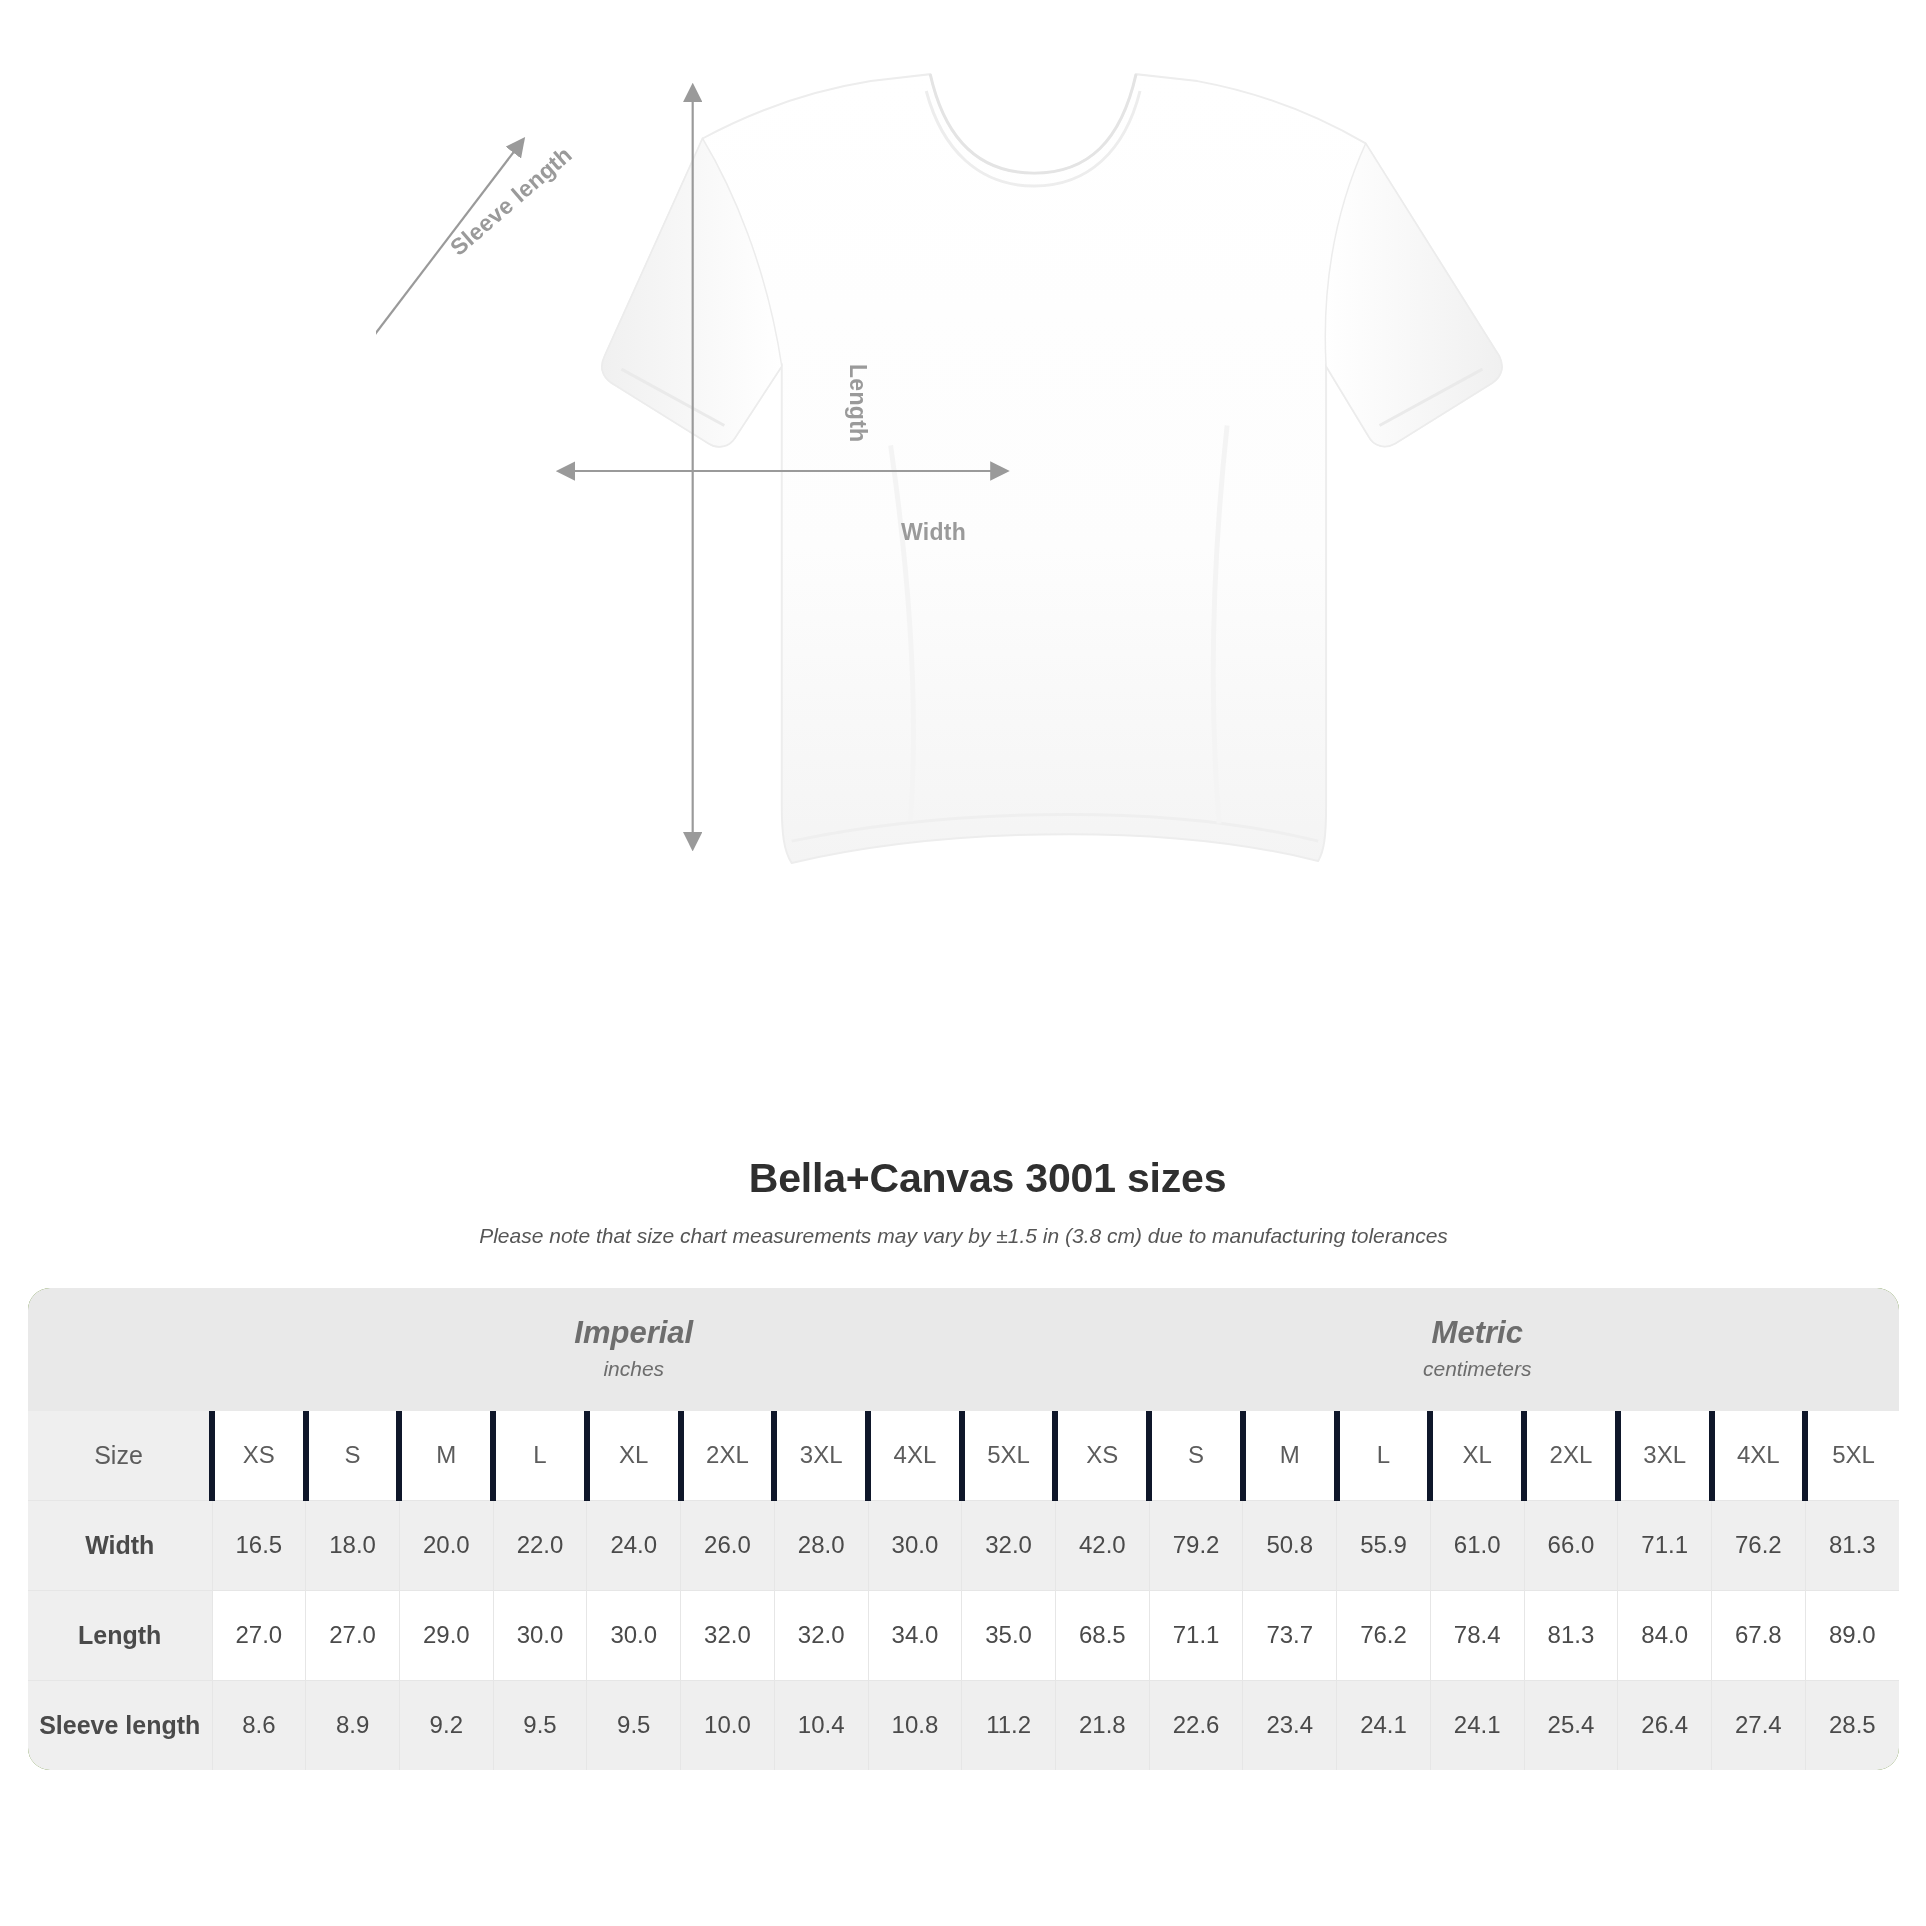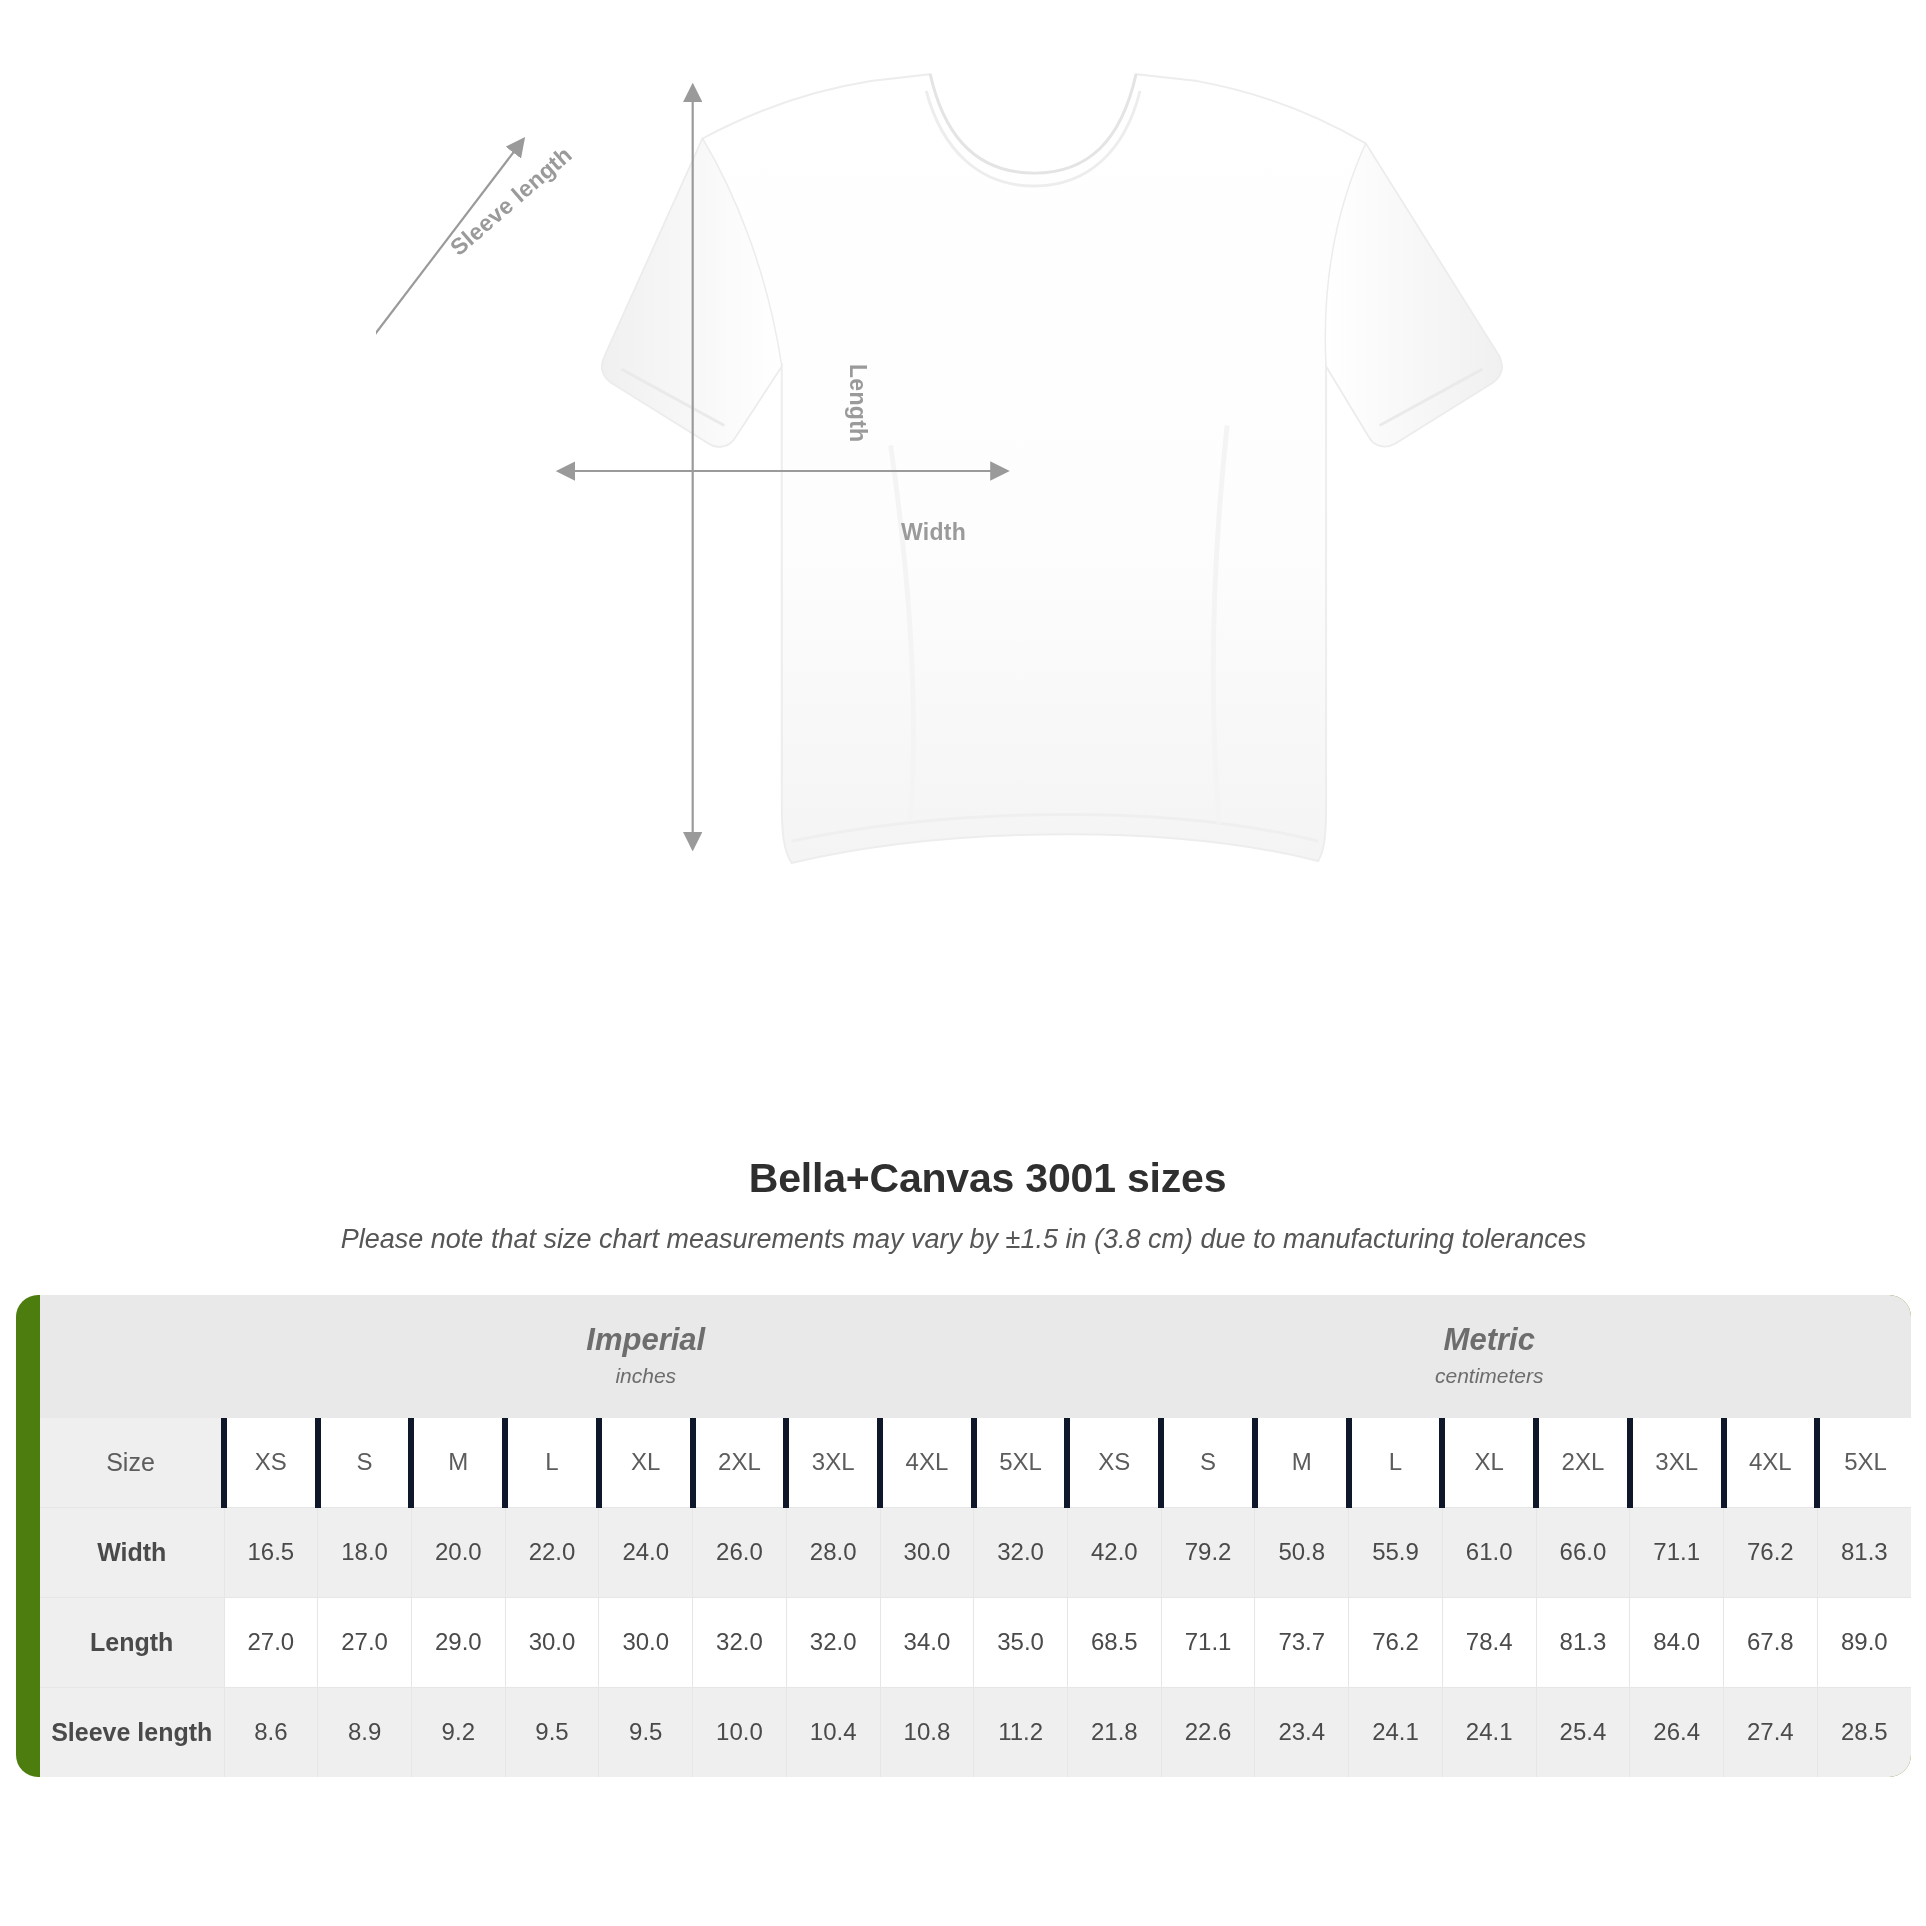--- a/index.html
+++ b/index.html
@@ -81,33 +81,32 @@
   }
   .title {
     font-size: 41px;
     font-weight: bold;
     color: #2f2f2f;
     letter-spacing: -0.2px;
     margin-left: 48px;
   }
   .subtitle {
     margin-top: 22px;
-    font-size: 27px;
+    font-size: 21px;
     font-style: italic;
     color: #565656;
   }
 
   
   .table-wrap {
     margin: 40px auto 0 auto;
     width: 1871px;
     border-radius: 22px;
     overflow: hidden;
     background: #4d7c0f;
-    padding-left: 24px;
   }
   table.size-table {
     border-collapse: collapse;
     width: 100%;
     table-layout: fixed;
   }
   table.size-table td,
   table.size-table th {
     text-align: center;
     vertical-align: middle;

